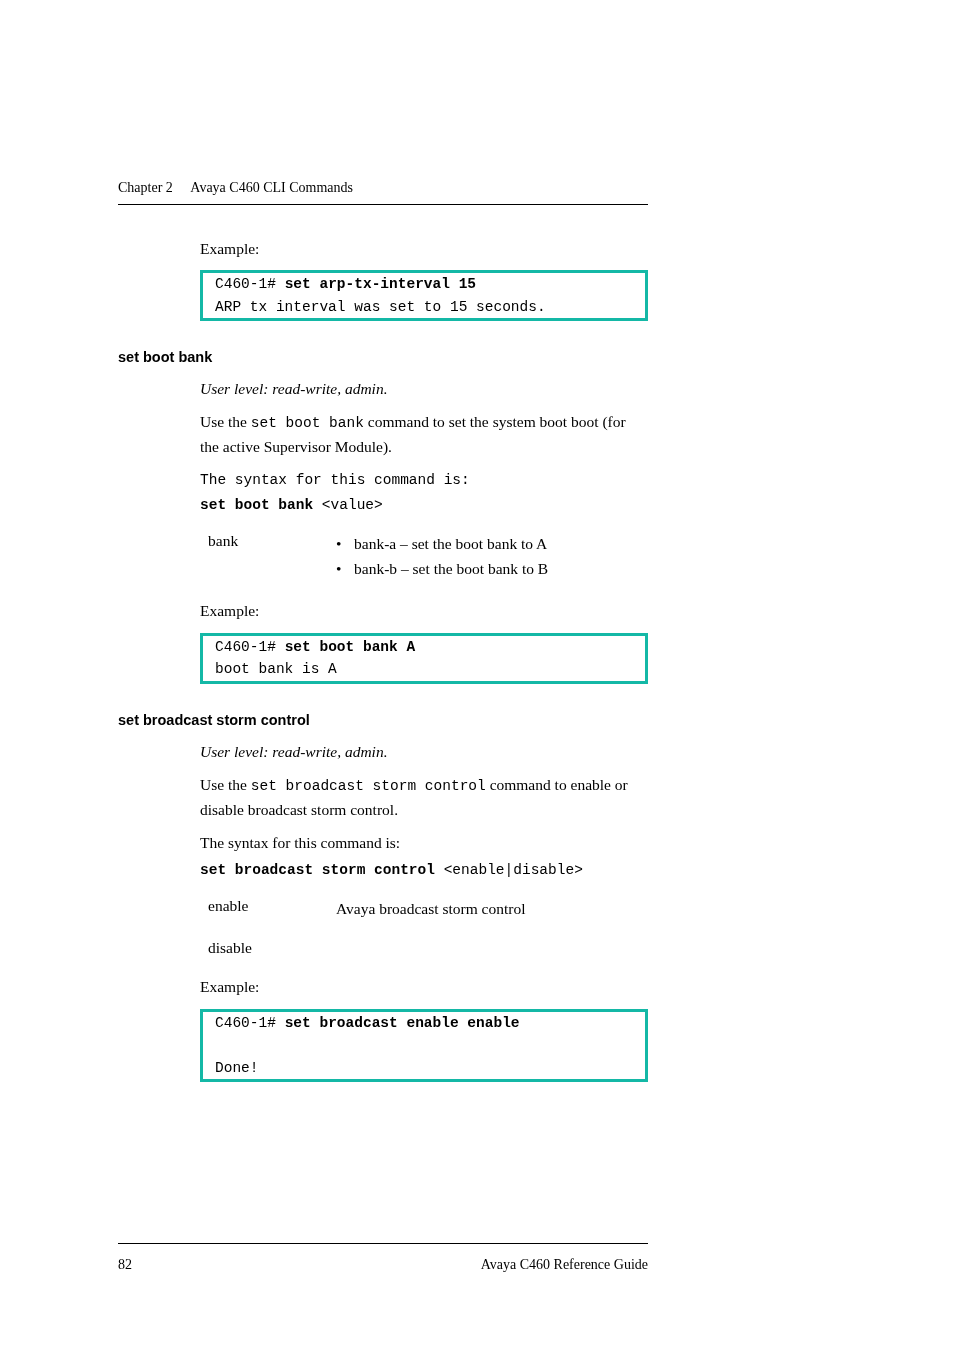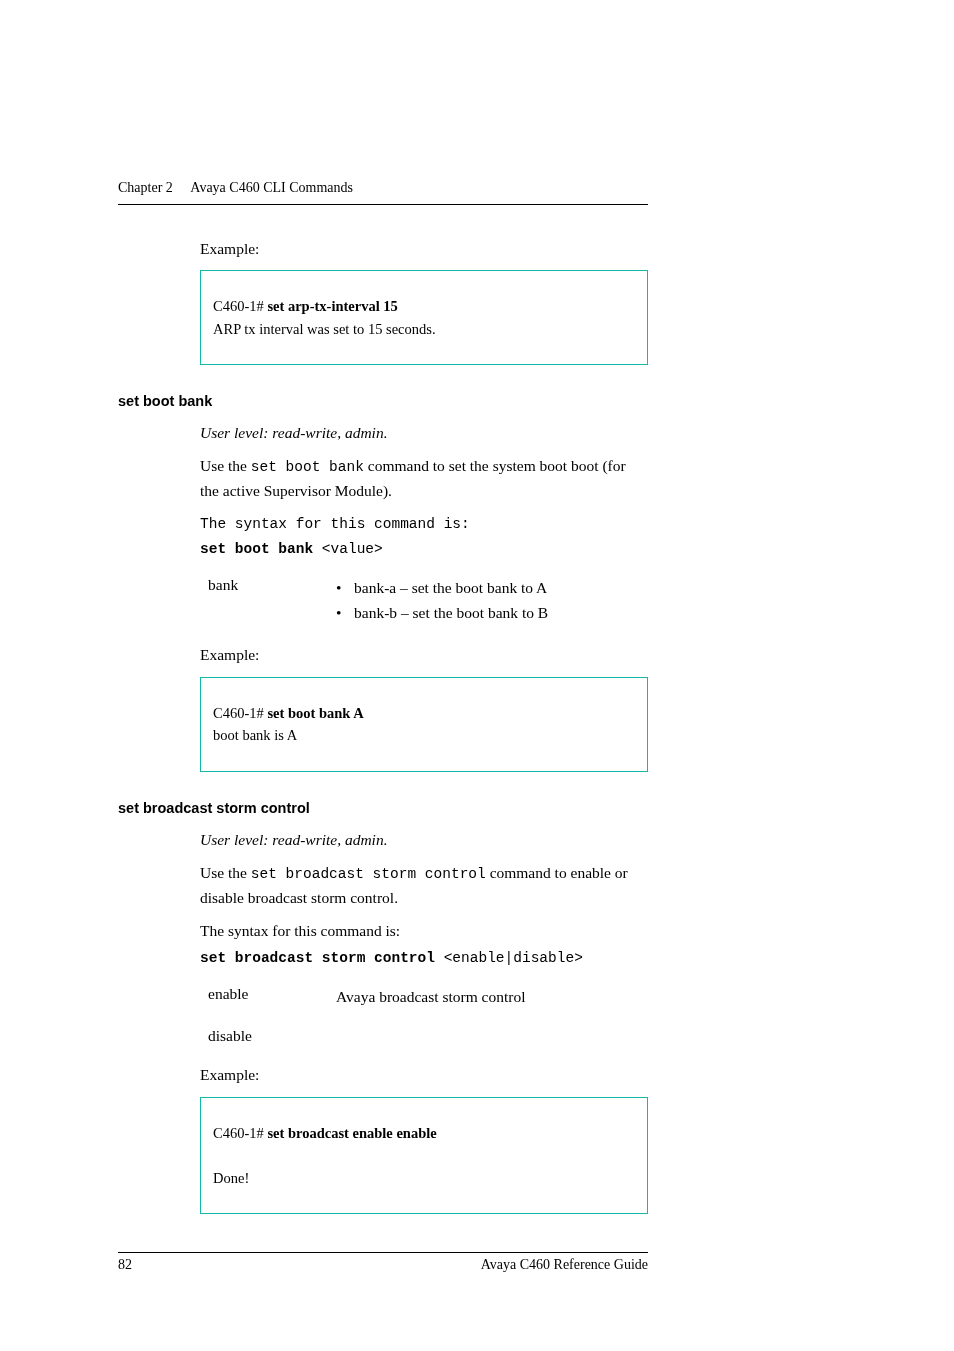--- a/index.html
+++ b/index.html
@@ -29,23 +29,23 @@
   }
   .content {
     margin-left: 82px;
   }
   .para {
     font-size: 15.5px;
     line-height: 1.5;
     margin: 0 0 10px 0;
   }
   .codebox {
-    border: 1px solid #14b8a6;
-    padding: 24px 12px;
-    font-family: Liberation Serif, serif;
+    border: 3px solid #14b8a6;
+    padding: 0 12px;
+    font-family: Liberation Mono, monospace;
     font-size: 14.5px;
     line-height: 1.55;
     white-space: pre;
     margin: 4px 0 28px 0;
   }
   .codebox .b { font-weight: bold; }
   .cmd-heading {
     font-family: Arial, Helvetica, sans-serif;
     font-weight: bold;
     font-size: 14.5px;
@@ -69,21 +69,21 @@
   .param-desc { flex: 1; line-height: 1.6; }
   .bullet-row { display: flex; align-items: flex-start; }
   .bullet-dot { width: 18px; }
   .mono { font-family: "Courier New", Courier, monospace; font-size: 14.5px; }
   .footer {
     position: absolute;
     bottom: 78px;
     left: 118px;
     right: 110px;
     border-top: 1px solid #000;
-    padding-top: 4px;
+    padding-top: 13px;
     display: flex;
     justify-content: space-between;
     font-size: 14px;
   }
 </style>
 </head>
 <body>
 
 <div class="page">
 

